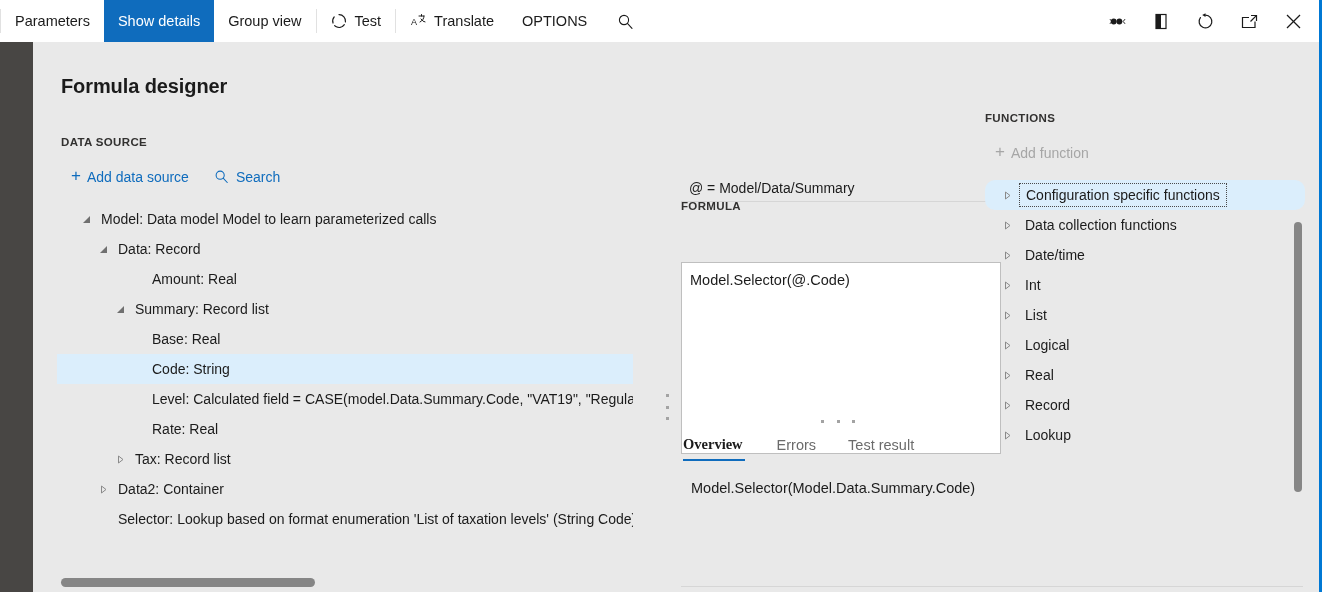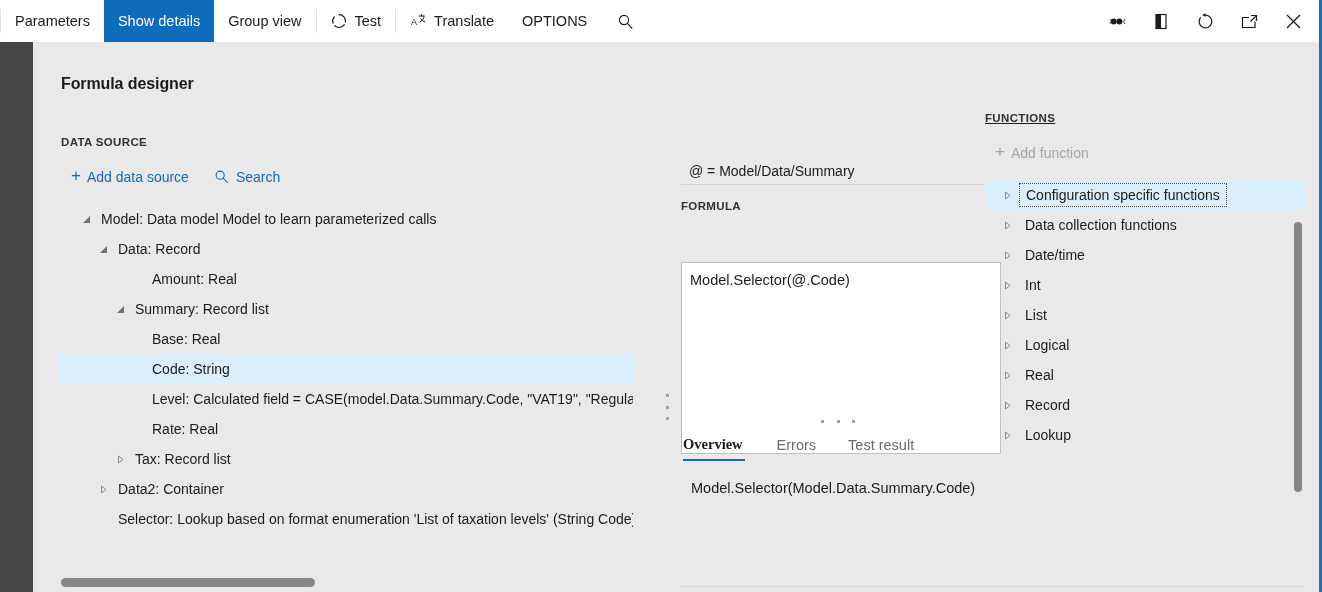--- a/index.html
+++ b/index.html
@@ -111,21 +111,21 @@
     position: absolute;
     left: 33px; top: 42px;
     width: 1286px;
     height: 550px;
     background: #e9e9e9;
     overflow: hidden;
   }
   .page-title {
     position: absolute;
     left: 28px; top: 33px;
-    font-size: 16px;
+    font-size: 20px;
     font-weight: bold;
     color: #1b1b1b;
     letter-spacing: -0.1px;
   }
 
   
   .sec-label {
     font-size: 11.5px;
     font-weight: bold;
     color: #323130;
@@ -239,21 +239,21 @@
 
   
   .mid-panel {
     position: absolute;
     left: 648px; top: 70px;
     width: 320px;
     height: 480px;
   }
   .ctx-path {
     position: absolute;
-    left: 0; top: 45px;
+    left: 0; top: 62px;
     width: 320px;
     height: 28px;
     font-size: 14px;
     color: #1b1b1b;
     border-bottom: 1px solid #d6d6d6;
     display: flex;
     align-items: center;
     padding-left: 8px;
     box-sizing: border-box;
     background: transparent;
@@ -339,21 +339,20 @@
     height: 1px;
     background: #d6d6d6;
   }
 
   
   .right-panel {
     position: absolute;
     left: 952px; top: 70px;
     width: 334px;
     height: 480px;
-    text-decoration: underline;
   }
   .fn-actions {
     position: absolute;
     left: 10px; top: 32px;
   }
   .fn-list {
     position: absolute;
     left: 0px; top: 68px;
     width: 320px;
     height: 375px;
@@ -363,21 +362,21 @@
     position: relative;
     height: 30px;
     display: flex;
     align-items: center;
     white-space: nowrap;
     cursor: pointer;
     font-size: 14px;
     color: #1b1b1b;
     padding-left: 10px;
   }
-  .fnode.sel { background: #dbeefc; }
+  .fnode.sel { background: #dbeefc; border-radius: 10px; }
   .fnode .arrow {
     width: 24px;
     flex: 0 0 24px;
     display: flex;
     align-items: center;
     justify-content: center;
     color: #8a8a8a;
   }
   .fnode .flabel-wrap {
     display: inline-flex;

